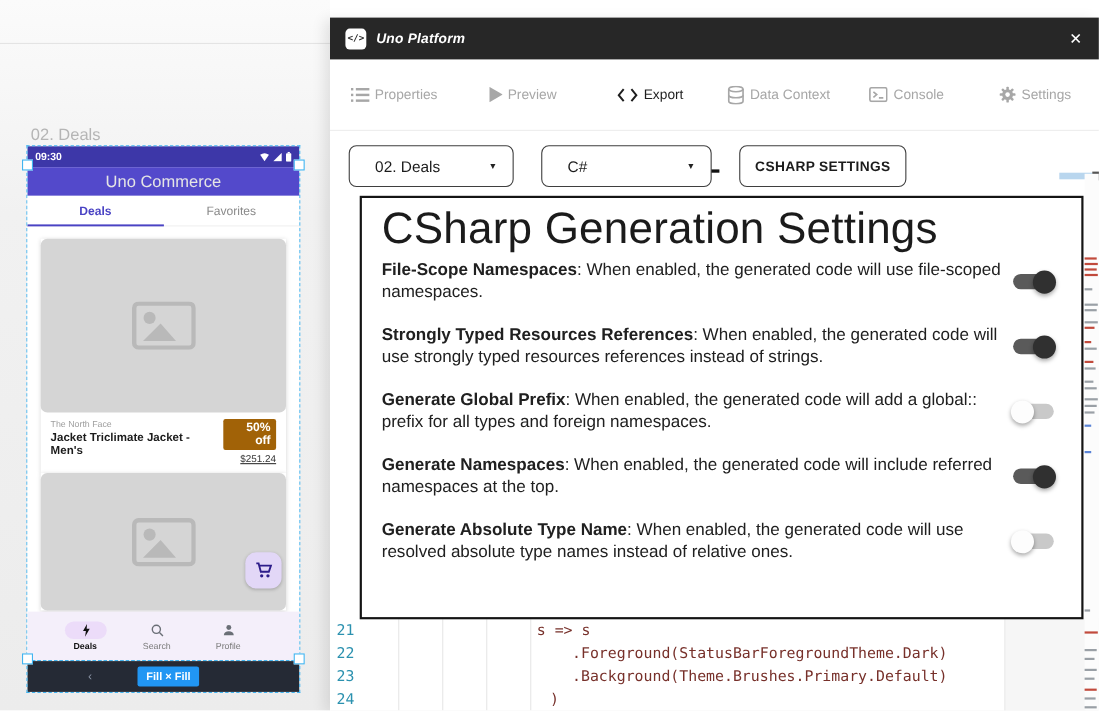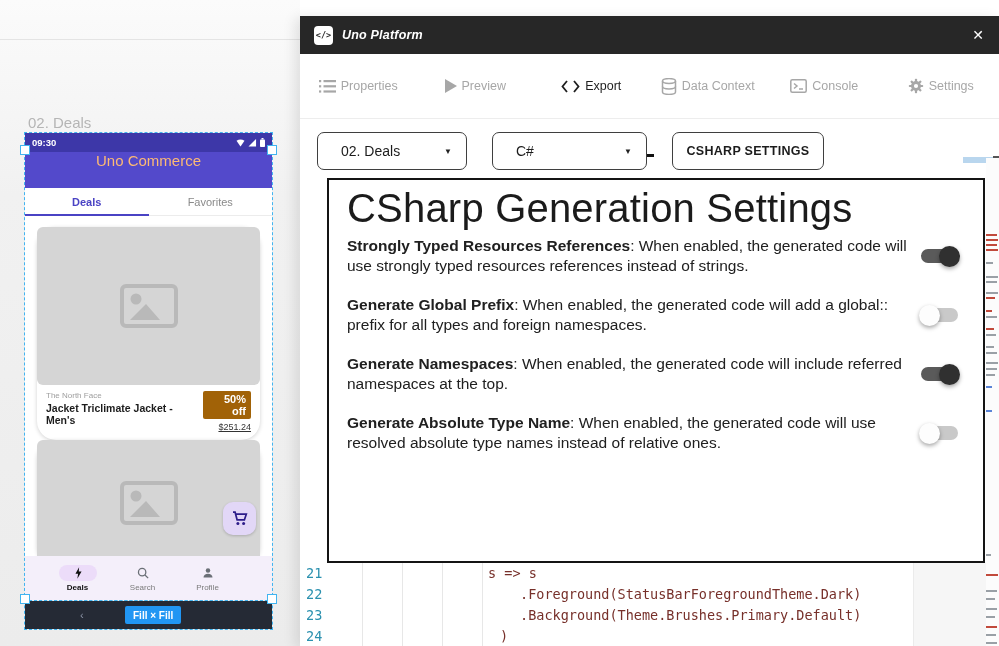--- a/index.html
+++ b/index.html
@@ -12,29 +12,29 @@
     background:linear-gradient(180deg,#fbfbfb 0%, #f1f1f1 30%, #ececec 100%); }
   .canvas-topline { position:absolute; left:0; top:39px; width:300px; height:1px; background:#e4e4e4; }
   .artboard-label { position:absolute; left:28px; top:114px; font-size:15px; color:#b5b5b5; }
 
   .phone { position:absolute; left:25px; top:133px; width:247px; height:467px;
     background:#fff; outline:1px dashed #41b4f0; display:flex; flex-direction:column; }
   .statusbar { height:19px; background:#3d37a8; color:#fff; display:flex;
     align-items:center; justify-content:space-between; padding:0 7px; flex:none; }
   .statusbar .time { font-size:9.5px; font-weight:bold; }
   .statusbar .sicons { display:flex; gap:3px; align-items:center; }
-  .appbar { height:36px; background:#5349cb; color:#fdba74; display:flex;
-    align-items:flex-start; justify-content:center; font-size:15px; flex:none; }
+  .appbar { height:26px; background:#5349cb; color:#e5e5e5; display:flex;
+    align-items:center; justify-content:center; font-size:15px; flex:none; }
   .ptabs { height:28px; background:#fff; display:flex; border-bottom:1px solid #ececec; flex:none; position:relative; }
   .ptab { flex:1; display:flex; align-items:center; justify-content:center; font-size:11px; color:#8a8a8a; }
   .ptab.active { color:#4a43c4; font-weight:bold; }
   .ptab-underline { position:absolute; left:0; bottom:-1px; width:50%; height:2px; background:#4a43c4; }
 
   .pcontent { flex:1; background:#fff; padding:11px 12px 0 12px; overflow:hidden; position:relative; }
-  .card { background:#fff; border-radius:19px; box-shadow:0 1px 4px rgba(0,0,0,.18); }
+  .card { background:#fff; border-radius:0; box-shadow:0 1px 4px rgba(0,0,0,.18); }
   .card .imgph { background:#d5d5d5; border-radius:6px; display:flex; align-items:center; justify-content:center; }
   .card1 .imgph { height:158px; }
   .card2 .imgph { height:125px; }
   .cinfo { display:flex; justify-content:space-between; padding:6px 9px 8px 9px; }
   .cbrand { font-size:8px; color:#9e9e9e; margin-bottom:2px; }
   .cname { font-size:10.5px; font-weight:bold; color:#1c1c1c; }
   .cright { text-align:right; }
   .badge { display:inline-block; background:#a16207; color:#fff; font-size:11px;
     font-weight:bold; padding:2px 5px; border-radius:2px; margin-bottom:3px; }
   .price { font-size:9px; color:#333;text-decoration:underline; }
@@ -378,20 +378,28 @@
         <div class="mm-mark" style="top: 458px; left: 0px; width: 9px; background: rgb(154, 160, 166);"></div>
         <div class="mm-mark" style="top: 468px; left: 0px; width: 11px; background: rgb(193, 74, 60);"></div>
         <div class="mm-mark" style="top: 476px; left: 0px; width: 10px; background: rgb(154, 160, 166);"></div>
         <div class="mm-mark" style="top: 484px; left: 0px; width: 11px; background: rgb(154, 160, 166);"></div>
       </div>
 
     <div class="modal">
       <div class="modal-title">CSharp Generation Settings</div>
       <div id="settings-list">
 
+          <div class="setting-row">
+            <div class="setting-text">
+              <b>File-Scope Namespaces</b><span>: When enabled, the generated code will use file-scoped namespaces.</span>
+            </div>
+            <div class="toggle on">
+              <div class="knob"></div>
+            </div>
+          </div>
 
           <div class="setting-row">
             <div class="setting-text">
               <b>Strongly Typed Resources References</b><span>: When enabled, the generated code will use strongly typed resources references instead of strings.</span>
             </div>
             <div class="toggle on">
               <div class="knob"></div>
             </div>
           </div>
 

